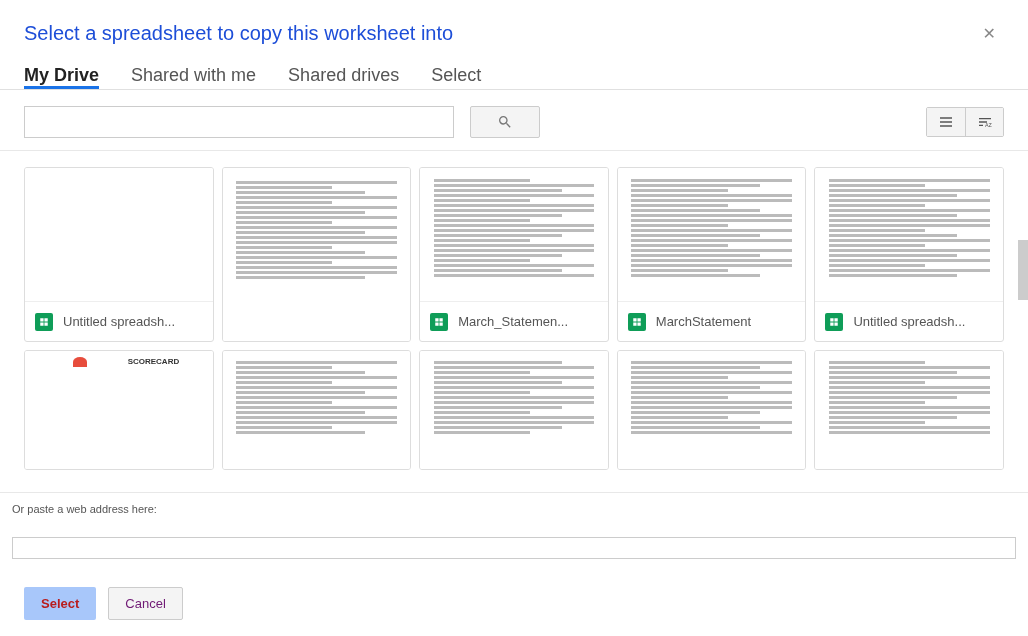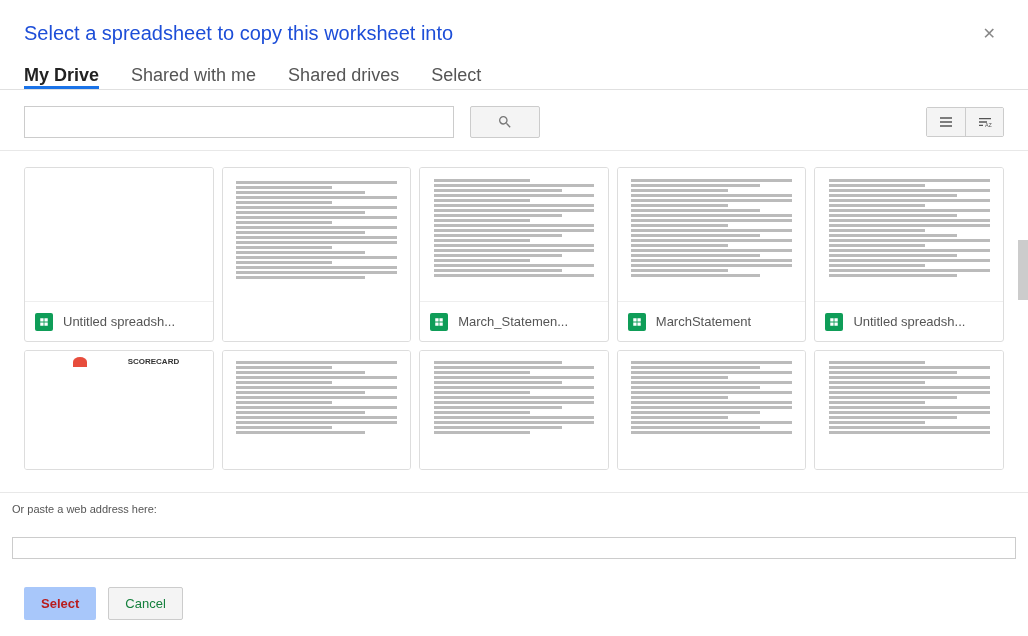--- a/index.html
+++ b/index.html
@@ -239,21 +239,21 @@
   border: 1px solid transparent;
 }
 .btn-primary {
   background: #a8c7fa;
   color: #b91c1c;
   font-weight: bold;
 }
 .btn-secondary {
   background: #f4f4f4;
   border: 1px solid #ccc;
-  color: #15803d;
+  color: #701a75;
 }
 .scroll-indicator {
   position: absolute;
   right: 0;
   top: 240px;
   width: 10px;
   height: 60px;
   background: #ccc;
   border-radius: 0;
 }

